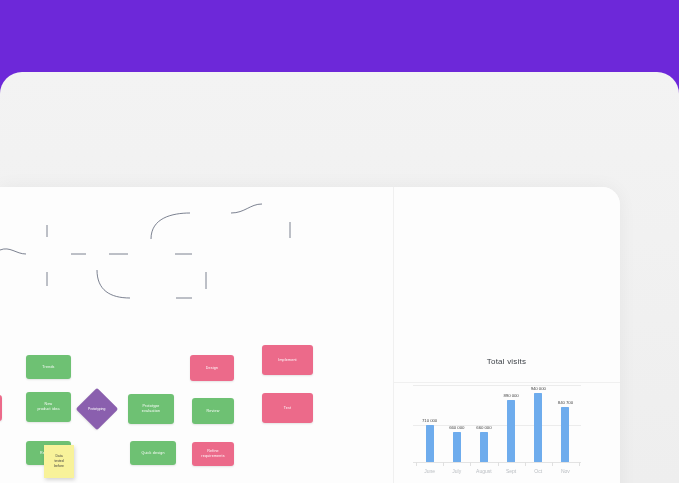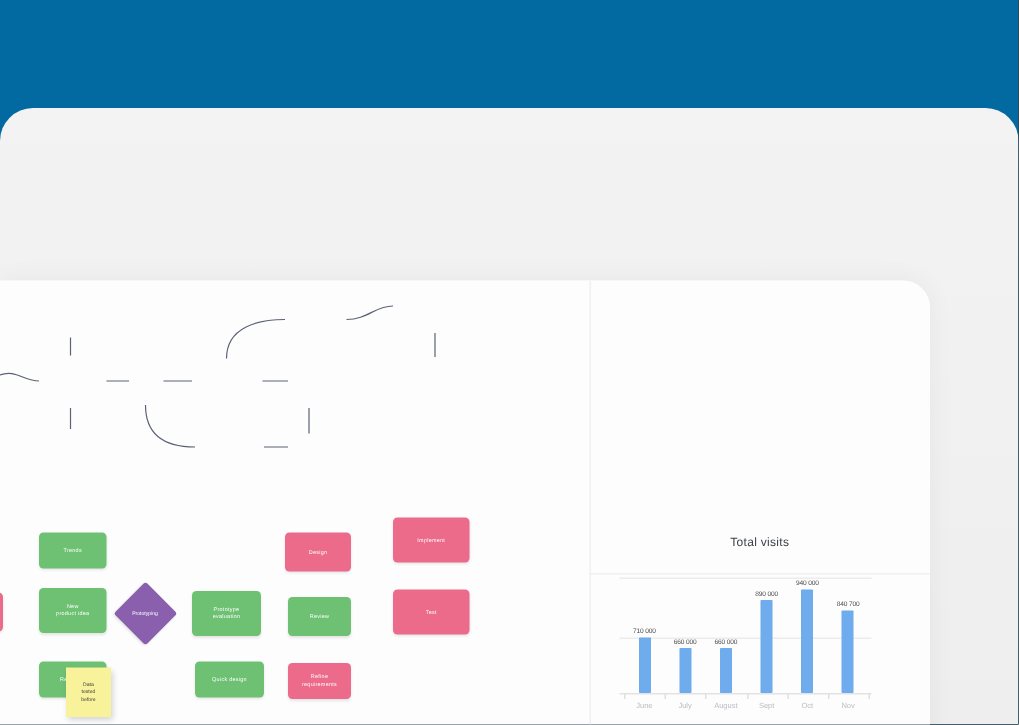--- a/index.html
+++ b/index.html
@@ -1,17 +1,17 @@
 <!DOCTYPE html>
 <html><head>
 <meta charset="utf-8">
 <style>
   html,body{margin:0;padding:0;background:#000;}
   body{width:679px;height:483px;overflow:hidden;font-family:"Liberation Sans",sans-serif;}
-  #stage{position:relative;width:679px;height:483px;overflow:hidden;background:#0369a1;}
+  #stage{position:relative;width:679px;height:483px;overflow:hidden;background:#6d28d9;}
 
   
   #device{position:absolute;left:0;top:72px;width:679px;height:411px;
           background:linear-gradient(180deg,#f3f3f3 0%,#eeeeee 100%);
           border-radius:22px 22px 0 0;}
   #screen{position:absolute;left:0;top:115px;width:620px;height:368px;
           background:#fdfdfd;border-radius:0 18px 0 0;overflow:hidden;
           box-shadow:0 0 18px rgba(0,0,0,.05);}
   #canvas{position:absolute;left:0;top:0;width:620px;height:368px;background:#fdfdfd;}
 

